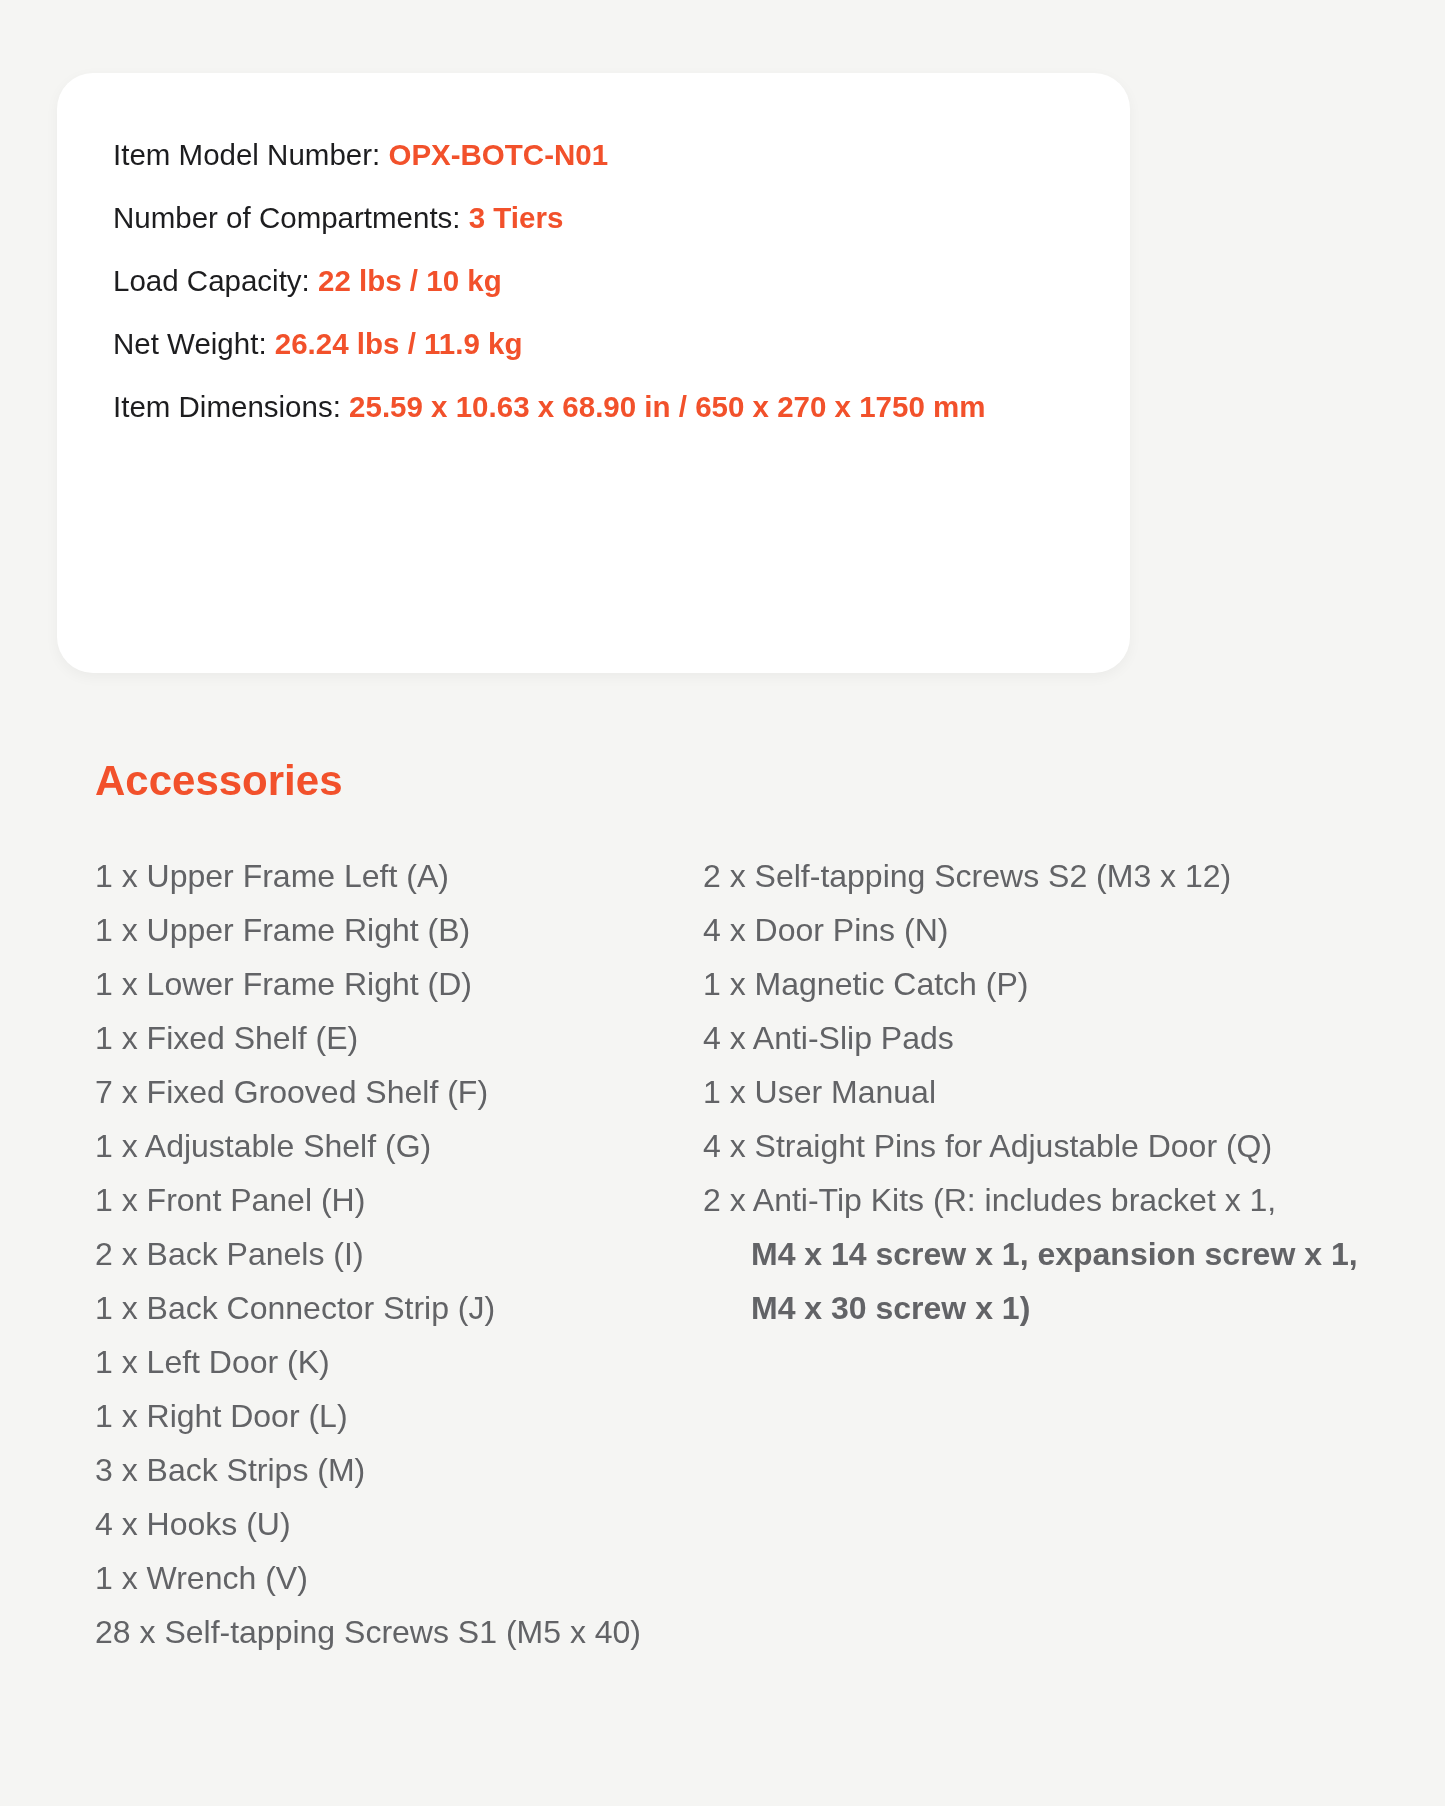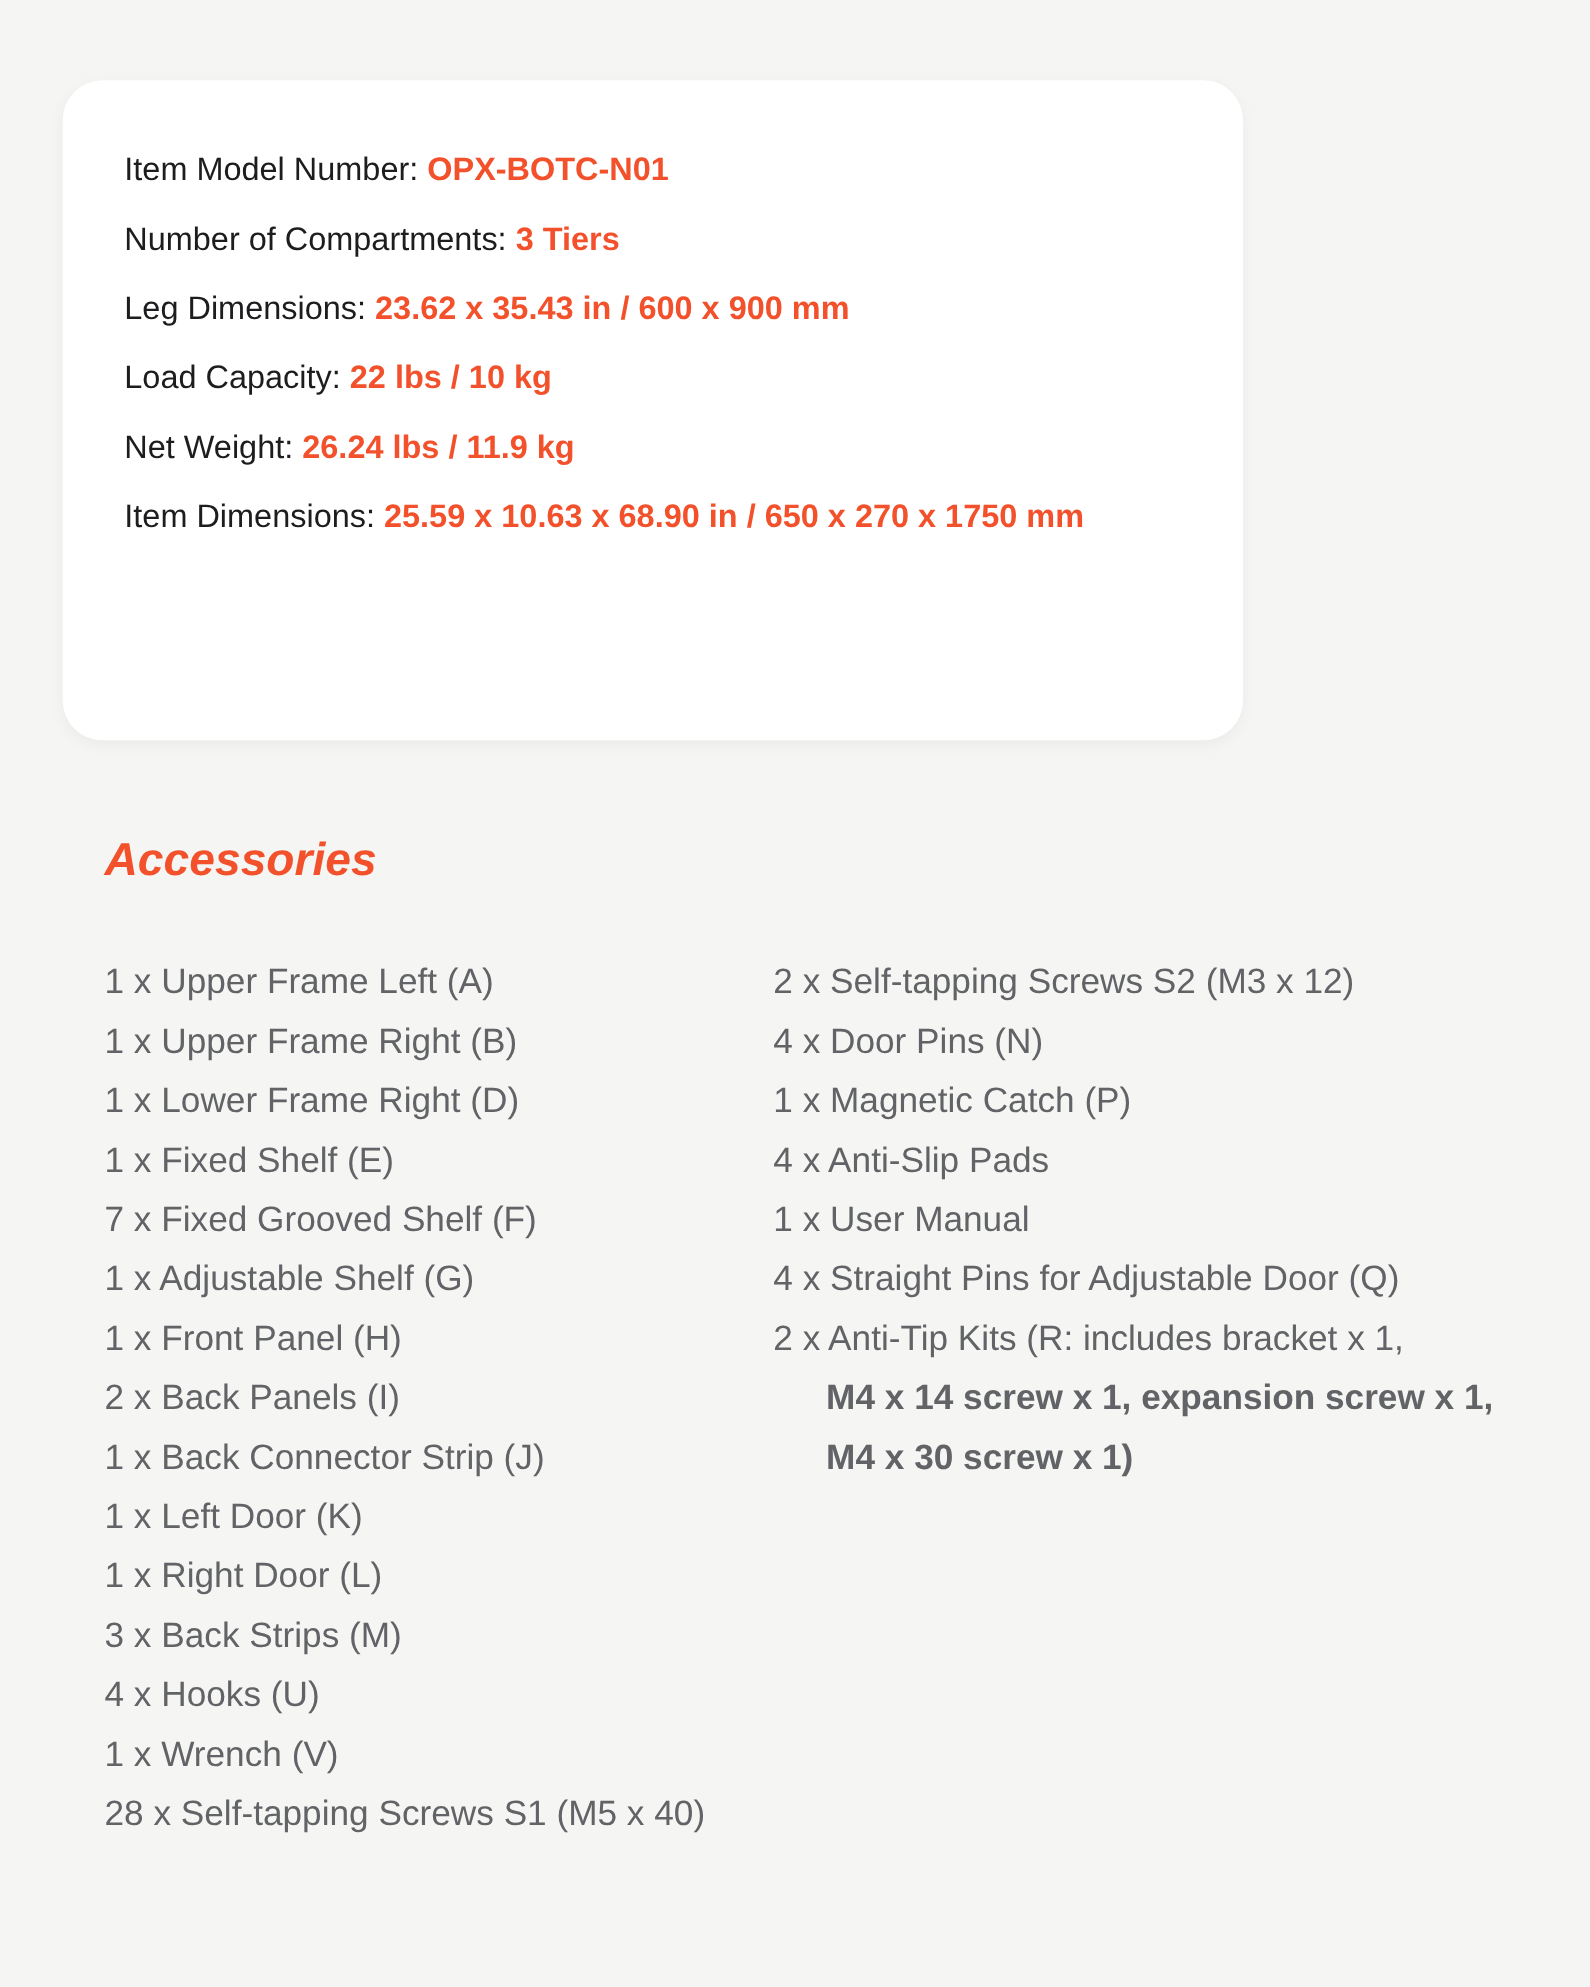--- a/index.html
+++ b/index.html
@@ -34,26 +34,25 @@
     font-weight: 400;
   }
   .spec-value {
     color: #f2512b;
     font-weight: 700;
   }
   .accessories {
     margin-left: 95px;
   }
   .acc-title {
-    margin: 84px 0 60px 0;
+    margin: 84px 0 44px 0;
     font-size: 42px;
     line-height: 48px;
     font-weight: 700;
     color: #f2512b;
-    font-style: italic;
   }
   .acc-columns {
     display: flex;
     align-items: flex-start;
   }
   .acc-col {
     list-style: none;
     margin: 0;
     padding: 0;
     font-size: 32px;
@@ -82,24 +81,20 @@
 <div class="page">
 
   <section class="spec-card">
     <div class="spec-row">
       <span class="spec-label">Item Model Number:</span>
       <span class="spec-value">OPX-BOTC-N01</span>
     </div>
     <div class="spec-row">
       <span class="spec-label">Number of Compartments:</span>
       <span class="spec-value">3 Tiers</span>
-    </div>
-    <div class="spec-row">
-      <span class="spec-label">Leg Dimensions:</span>
-      <span class="spec-value">23.62 x 35.43 in / 600 x 900 mm</span>
     </div>
     <div class="spec-row">
       <span class="spec-label">Load Capacity:</span>
       <span class="spec-value">22 lbs / 10 kg</span>
     </div>
     <div class="spec-row">
       <span class="spec-label">Net Weight:</span>
       <span class="spec-value">26.24 lbs / 11.9 kg</span>
     </div>
     <div class="spec-row">

